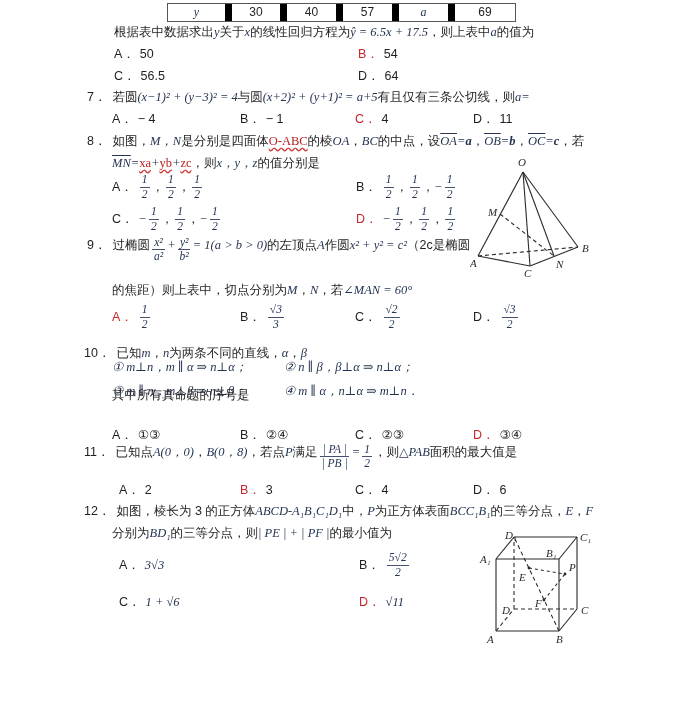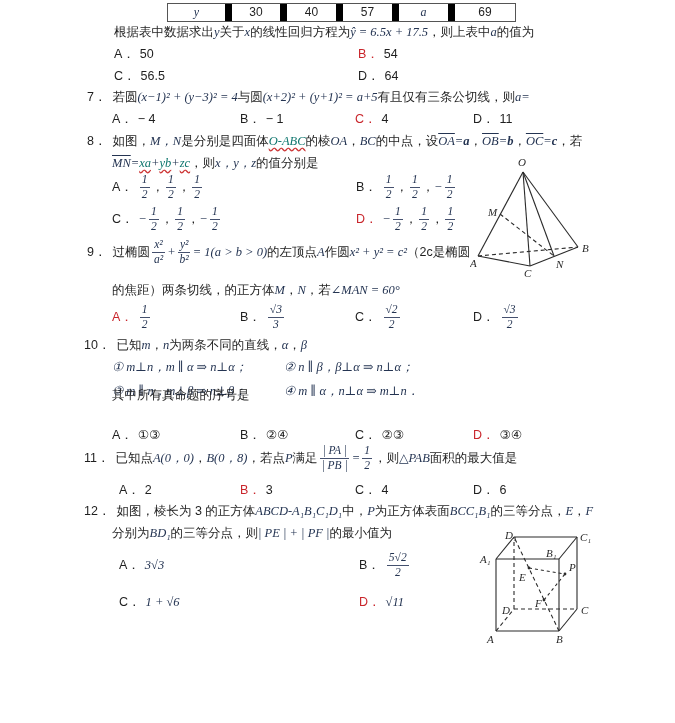--- a/index.html
+++ b/index.html
@@ -1,24 +1,24 @@
 <!DOCTYPE html>
 <html><head>
 <meta charset="utf-8">
 <style>
   html,body{margin:0;padding:0;background:#fff;}
   .page{position:relative;width:675px;height:723px;background:#ffffff;overflow:hidden;
         font-family:"Liberation Sans","DejaVu Sans",sans-serif;font-size:12.5px;color:#1f1f1f;}
-  .row{position:absolute;left:112px;display:flex;align-items:center;white-space:nowrap;line-height:18px;}
+  .row{position:absolute;left:112px;display:flex;white-space:nowrap;line-height:18px;}
   .qnum{display:inline-block;margin-right:6px;}
   
   .m{font-family:"Liberation Serif","DejaVu Serif",serif;font-style:italic;color:#243452;}
   .bv{font-family:"Liberation Serif","DejaVu Serif",serif;font-style:italic;font-weight:bold;color:#243452;}
   .vec{font-family:"Liberation Serif","DejaVu Serif",serif;font-style:italic;color:#243452;text-decoration:overline;}
-  .wv{font-family:"Liberation Serif","DejaVu Serif",serif;font-style:italic;color:#0f766e;
+  .wv{font-family:"Liberation Serif","DejaVu Serif",serif;color:#b91c1c;
       text-decoration:underline;text-decoration-style:wavy;text-decoration-color:#cc3333;text-underline-offset:2px;}
   .rd{color:#c9252b;}
   .olab{margin-right:5px;}
   .opt{display:inline-flex;align-items:center;}
   .w1{width:244px;} 
   .c1{width:128px;} .c2{width:115px;} .c3{width:118px;} 
   .frac{display:inline-flex;flex-direction:column;align-items:center;vertical-align:middle;
         margin:0 2px;font-family:"Liberation Serif","DejaVu Serif",serif;font-style:italic;
         color:#243452;line-height:1.15;font-size:11.5px;}
   .frac .fn{display:block;border-bottom:1px solid #44506e;padding:0 2px;}
@@ -259,21 +259,21 @@
         <span class="fd">b²</span>
       </span>
     <span class="m"> = 1(a &gt; b &gt; 0)</span>
     <span> 的左顶点</span>
     <span class="m">A</span>
     <span>作圆 </span>
     <span class="m">x² + y² = c²</span>
     <span>（2c是椭圆</span>
   </div>
   <div class="row" style="top:281px">
-    <span>的焦距）两条切线，的正方体</span>
+    <span>的焦距）则上表中，切点分别为</span>
     <span class="m">M</span>
     <span>，</span>
     <span class="m">N</span>
     <span>，若</span>
     <span class="m">∠MAN = 60°</span>
   </div>
   <div class="row" style="top:300px;height:34px">
     <span class="opt c1">
         <span class="olab rd">A．</span>
         <span class="frac">
@@ -297,21 +297,21 @@
       </span>
     <span class="opt">
         <span class="olab">D．</span>
         <span class="frac">
           <span class="fn">√3</span>
           <span class="fd">2</span>
         </span>
       </span>
   </div>
 
-  <div class="row" style="top:336px;left:84px">
+  <div class="row" style="top:344px;left:84px">
     <span class="qnum">10．</span>
     <span>已知</span>
     <span class="m">m</span>
     <span>，</span>
     <span class="m">n</span>
     <span>为两条不同的直线，</span>
     <span class="m">α</span>
     <span>，</span>
     <span class="m">β</span>
   </div>

